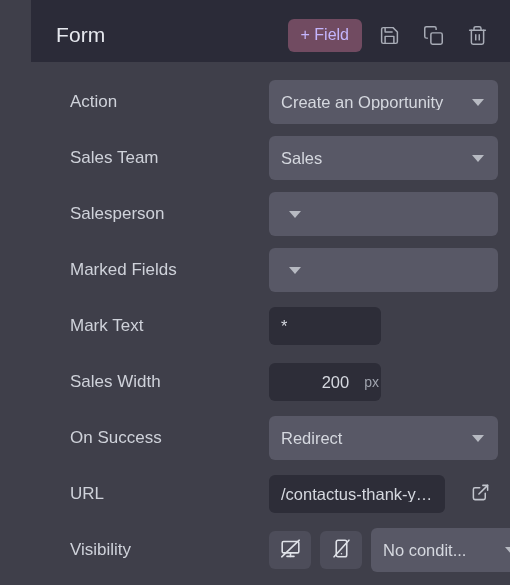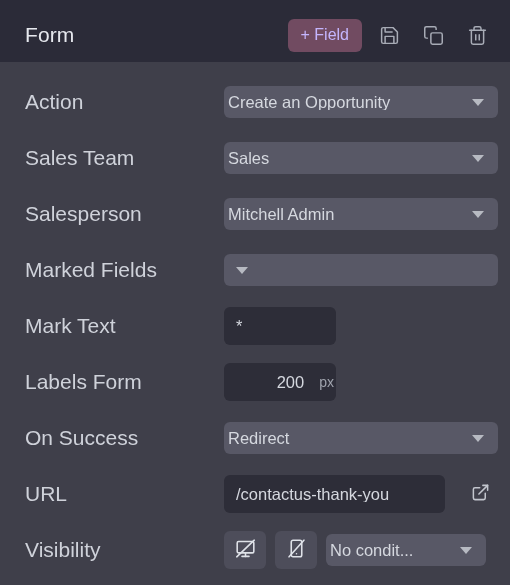--- a/index.html
+++ b/index.html
@@ -16,20 +16,21 @@
     -webkit-font-smoothing: antialiased;
   }
 
   
   .panel-header {
     height: 62px;
     background: #2b2b38;
     display: flex;
     align-items: center;
     padding: 8px 16px 0 25px;
+    margin-left: 31px;
   }
 
   .panel-title {
     font-size: 21px;
     color: #e6e8ee;
     font-weight: 400;
     letter-spacing: 0.1px;
     flex: 1;
     white-space: nowrap;
   }
@@ -71,43 +72,44 @@
     display: flex;
     align-items: center;
     height: 56px;
     padding-left: 25px;
     padding-right: 12px;
   }
 
   .row-label {
     width: 199px;
     flex: none;
-    font-size: 21px;
+    font-size: 17px;
     color: #cfd2da;
     white-space: nowrap;
     overflow: hidden;
     text-overflow: ellipsis;
+    margin-left: 45px;
   }
 
   .row-control {
     flex: 1;
     display: flex;
     align-items: center;
     min-width: 0;
   }
 
   
   .select {
     flex: 1;
-    height: 32px;
+    height: 44px;
     background: #585866;
     border-radius: 6px;
     display: flex;
     align-items: center;
-    padding: 0 10px 0 4px;
+    padding: 0 10px 0 12px;
     cursor: pointer;
     min-width: 0;
   }
   .select-value {
     flex: 1;
     font-size: 16.5px;
     color: #d5d8df;
     white-space: nowrap;
     overflow: hidden;
     text-overflow: ellipsis;
@@ -244,21 +246,20 @@
         <span class="select-value">Sales</span>
         <span class="caret"></span>
       </div>
     </div>
   </div>
 
   <div class="form-row">
     <div class="row-label">Salesperson</div>
     <div class="row-control">
       <div class="select">
-        <span class="select-value">Mitchell Admin</span>
         <span class="caret"></span>
       </div>
     </div>
   </div>
 
   <div class="form-row">
     <div class="row-label">Marked Fields</div>
     <div class="row-control">
       <div class="select">
         <span class="caret"></span>
@@ -269,21 +270,21 @@
   <div class="form-row">
     <div class="row-label">Mark Text</div>
     <div class="row-control">
       <div class="text-input small">
         <span class="val">*</span>
       </div>
     </div>
   </div>
 
   <div class="form-row">
-    <div class="row-label">Labels Form</div>
+    <div class="row-label">Sales Width</div>
     <div class="row-control">
       <div class="text-input small numeric">
         <span class="val">200</span>
         <span class="unit">px</span>
       </div>
     </div>
   </div>
 
   <div class="form-row">
     <div class="row-label">On Success</div>

